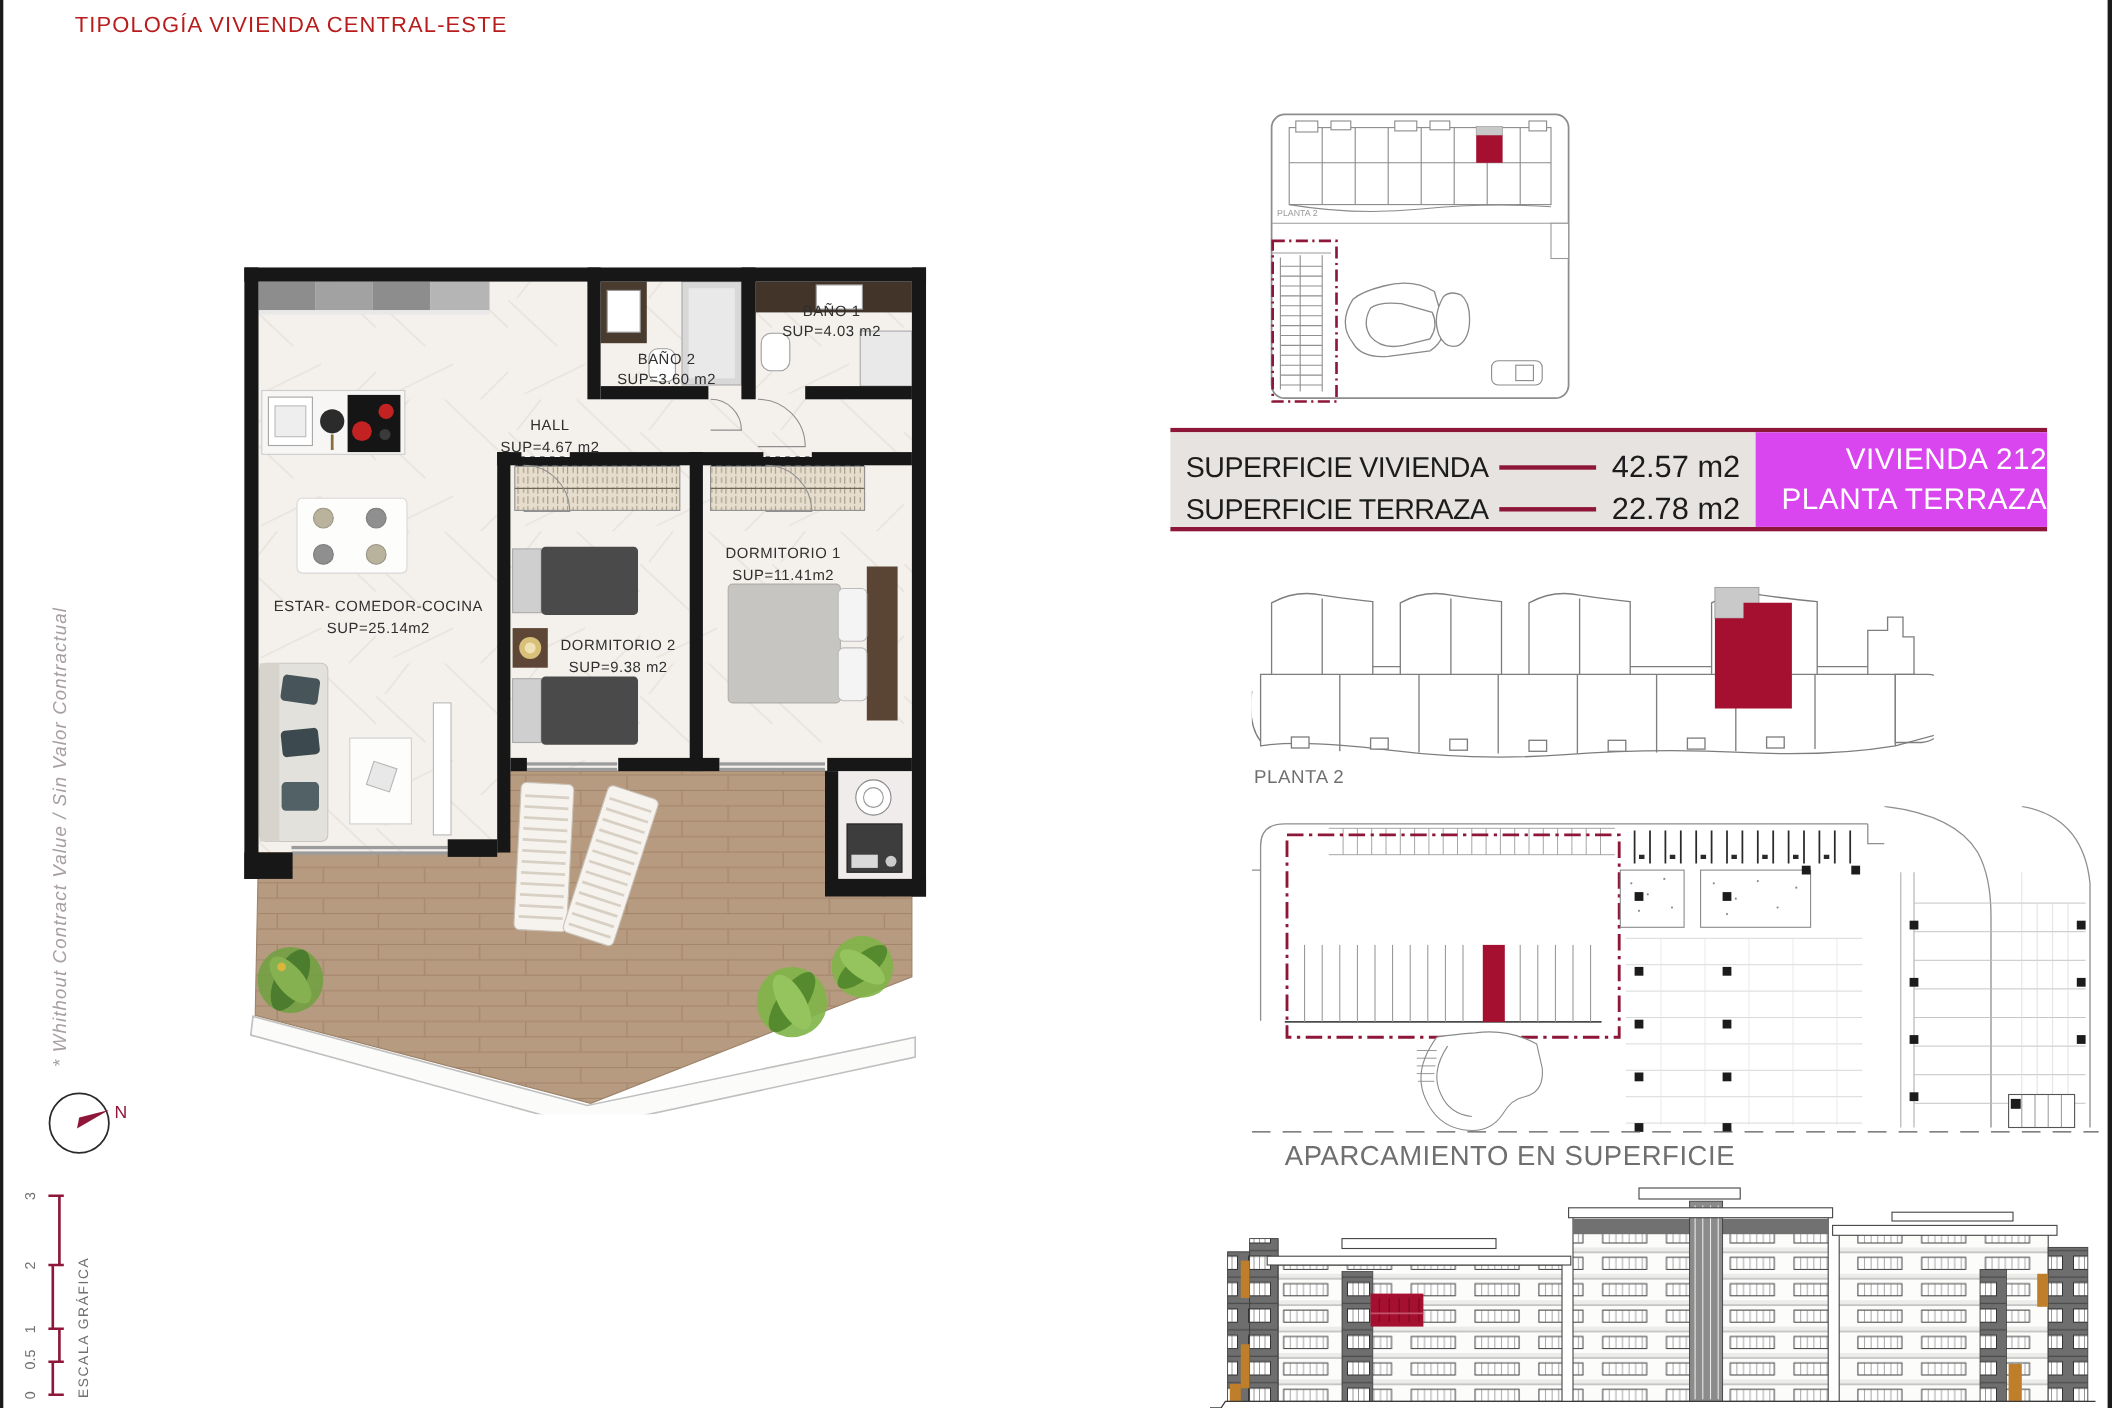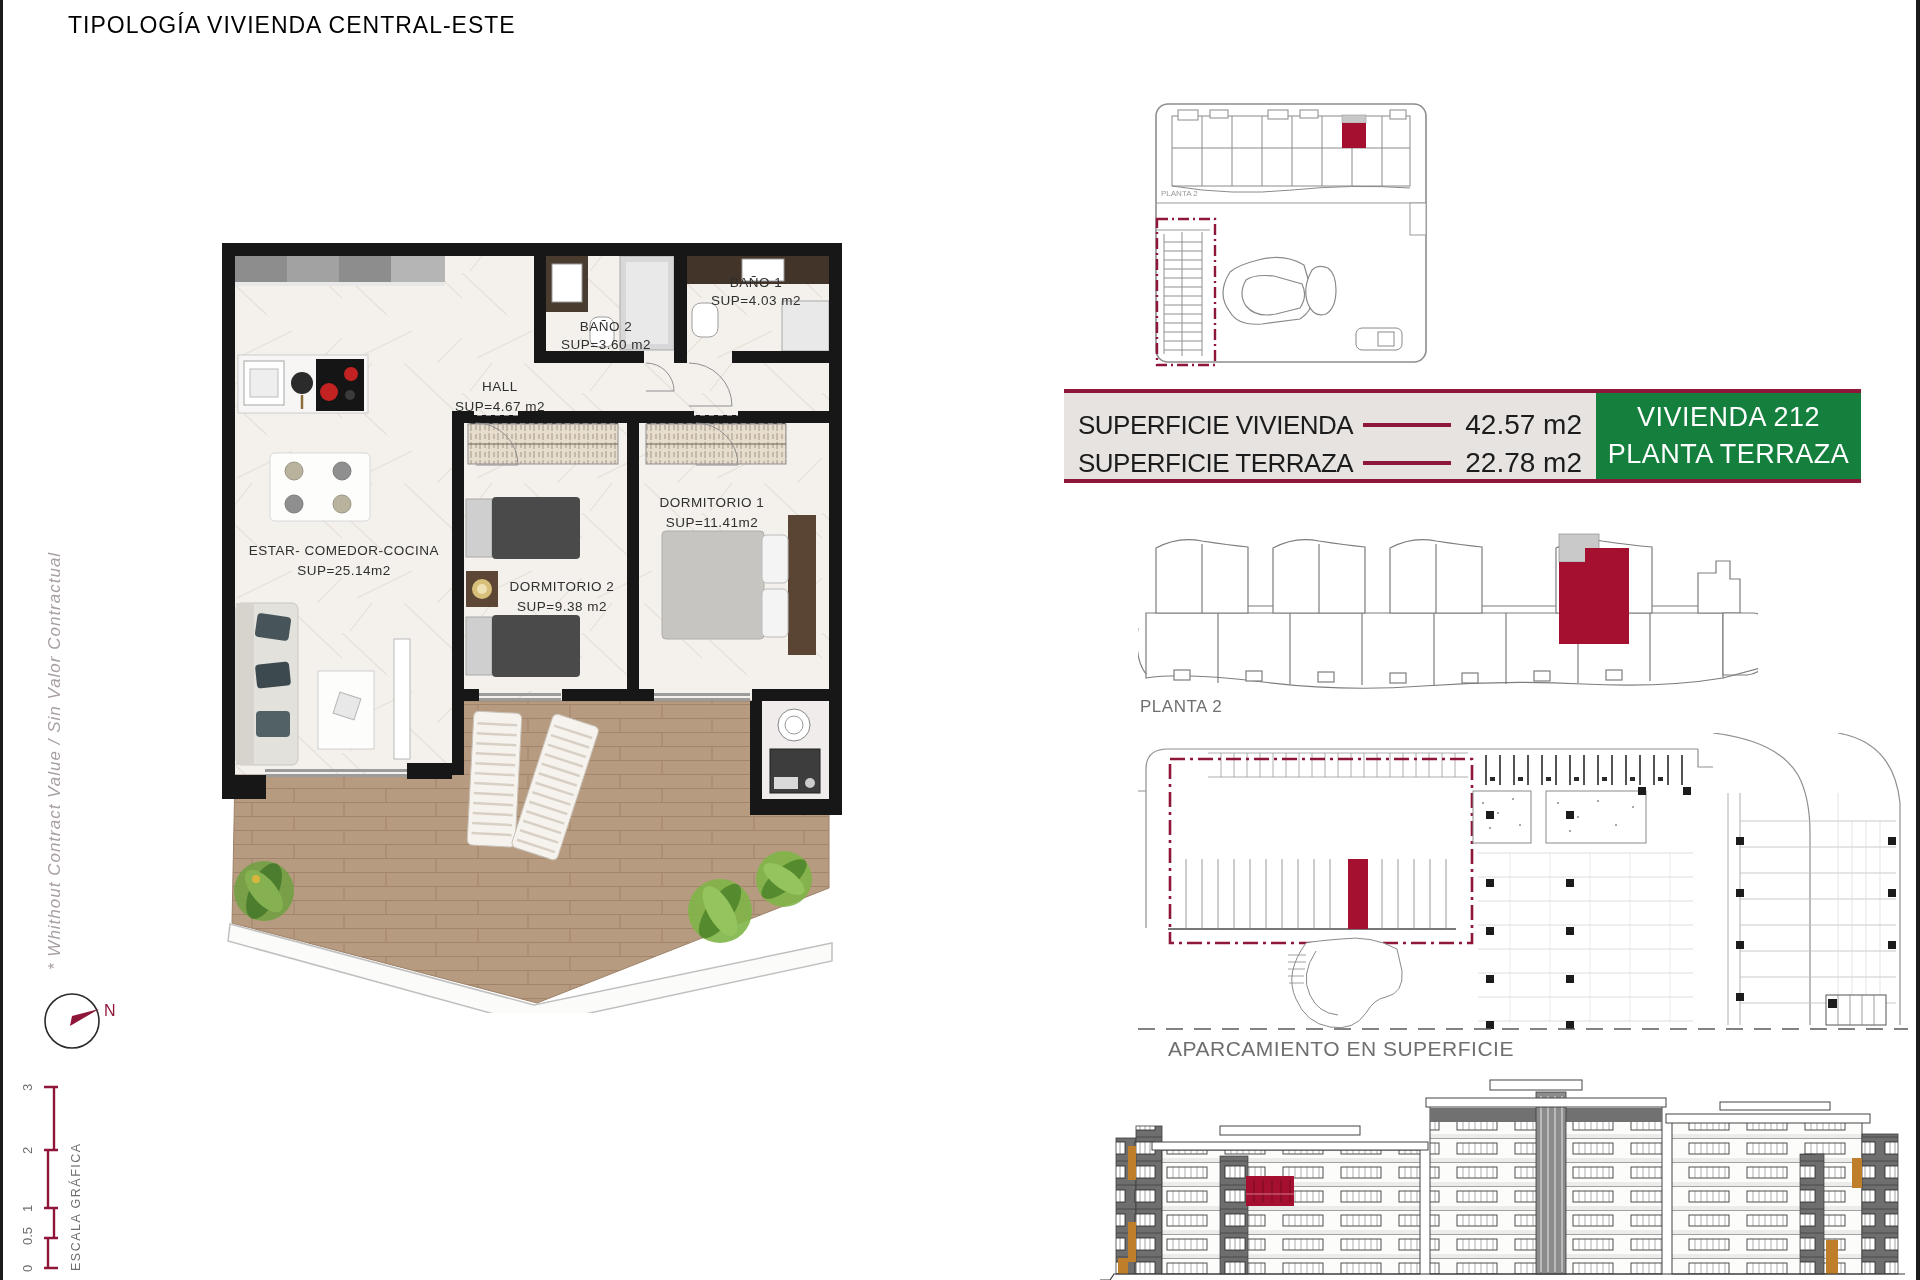--- a/index.html
+++ b/index.html
@@ -1,35 +1,35 @@
 <!DOCTYPE html>
 <html><head>
 <meta charset="utf-8">
 <style>
   html,body{margin:0;padding:0;}
   body{width:1920px;height:1280px;position:relative;background:#ffffff;overflow:hidden;
        font-family:"Liberation Sans",sans-serif;}
   .edge{position:absolute;top:0;height:1280px;background:#1b1b1b;}
-  #page-title{position:absolute;left:68px;top:12px;font-size:23px;letter-spacing:1px;color:#000000;white-space:nowrap;}
+  #page-title{position:absolute;left:68px;top:12px;font-size:20px;letter-spacing:1px;color:#b91c1c;white-space:nowrap;}
   #disclaimer{position:absolute;left:-142px;top:757px;width:400px;height:26px;text-align:center;
       transform:rotate(-90deg);font-style:italic;font-size:17px;letter-spacing:1px;color:#a89fa3;white-space:nowrap;}
   
   #summary{position:absolute;left:1064px;top:389px;width:797px;height:94px;display:flex;
       border-top:4px solid #8e1638;border-bottom:4px solid #8e1638;box-sizing:border-box;}
   #summary .light{background:#e6e3e1;width:532px;display:flex;flex-direction:column;justify-content:flex-end;gap:6px;padding:0 14px;box-sizing:border-box;}
   .srow{display:flex;align-items:center;}
   .srow .lbl{font-size:26px;color:#1c1c1c;letter-spacing:-0.5px;width:312px;white-space:nowrap;}
   .srow .dash{width:96px;height:4px;background:#8e1638;margin:0 14px 0 0;}
   .srow .val{font-size:28px;color:#1c1c1c;flex:1;text-align:right;white-space:nowrap;}
-  #summary .dark{background:#15803d;flex:1;color:#ffffff;display:flex;flex-direction:column;
-      justify-content:center;align-items:center;gap:6px;}
+  #summary .dark{background:#d946ef;flex:1;color:#ffffff;display:flex;flex-direction:column;
+      justify-content:center;align-items:flex-end;gap:6px;}
   #summary .dark div{font-size:27px;letter-spacing:0.5px;white-space:nowrap;}
   .diag-label{position:absolute;color:#6f6f6f;white-space:nowrap;}
   #planta2-label{left:1140px;top:697px;font-size:17px;letter-spacing:0.5px;}
-  #parking-label{left:1168px;top:1037px;font-size:21px;letter-spacing:0.5px;}
+  #parking-label{left:1168px;top:1037px;font-size:25px;letter-spacing:0.5px;}
   svg text{font-family:"Liberation Sans",sans-serif;}
   .roomname{font-size:13.5px;fill:#2f2f2f;letter-spacing:0.5px;}
 </style>
 </head>
 <body>
 
 <div class="edge" style="left:0;width:3px;"></div>
 <div class="edge" style="right:0;width:4px;"></div>
 
 <div id="page-title">TIPOLOGÍA VIVIENDA CENTRAL-ESTE</div>

